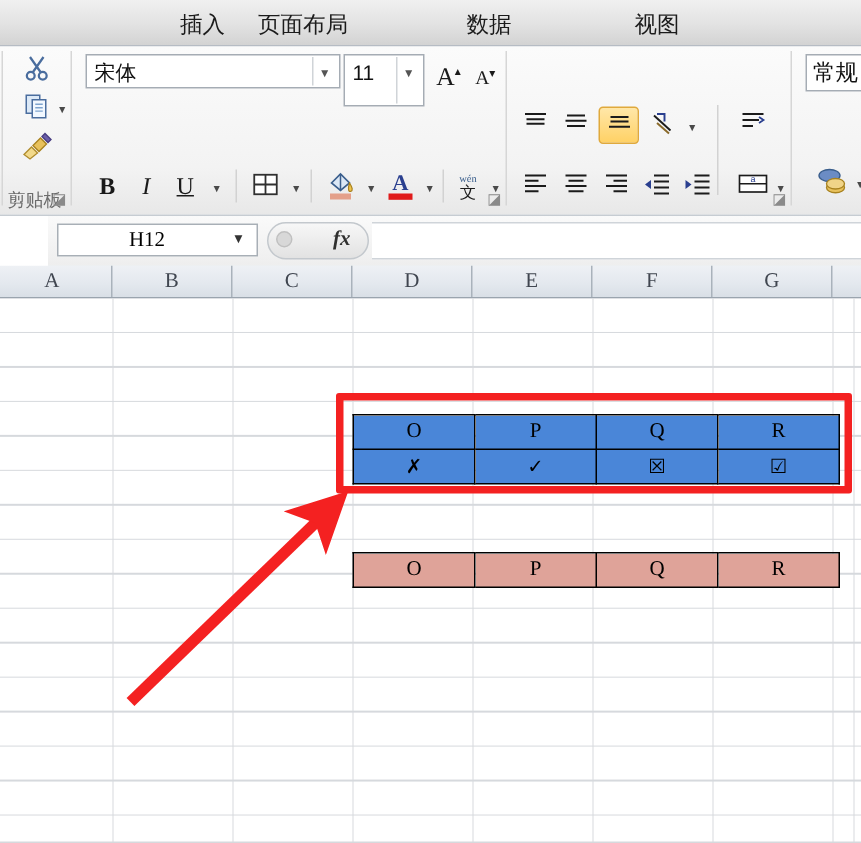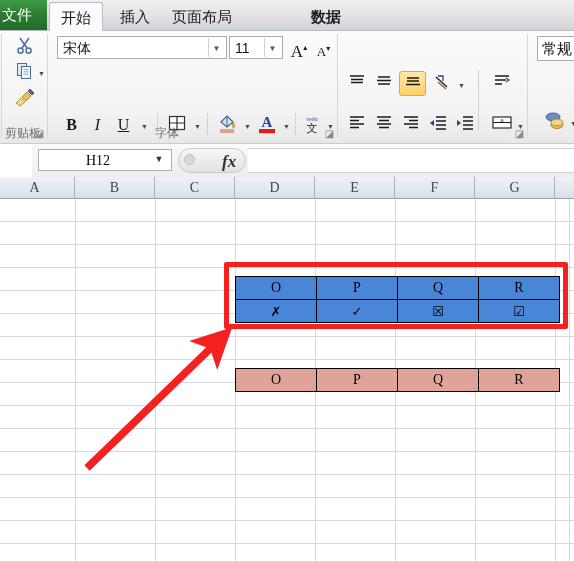--- a/index.html
+++ b/index.html
@@ -192,21 +192,21 @@
     border-radius: 50%;
     background: #d8d8d8;
     border: 1px solid #c0c0c0;
     box-sizing: border-box;
   }
   .fx-label {
     position: absolute;
     left: 190px; top: 8px;
     font-family: "Liberation Serif", serif;
     font-style: italic;
-    font-size: 17px;
+    font-size: 14px;
     color: #30302f;
     font-weight: bold;
   }
   .fbar-input {
     position: absolute;
     left: 216px; top: 4px;
     width: 356px; height: 25px;
     background: #ffffff;
     border: 1px solid #cfd4d9;
     border-left: none;
@@ -290,25 +290,24 @@
     position: absolute;
     pointer-events: none;
   }
 </style>
 </head>
 <body>
 
 <div id="app">
 
   <div class="tabbar">
-    <div class="file-btn">文件</div>
-    <div class="tab active" style="left:49px; width:54px;">开始</div>
     <div class="tab" style="left:163px; width:78px;">页面布局</div>
     <div class="tab" style="left:107px; width:56px;">插入</div>
-    <div class="tab" style="left:299px; width:54px;font-weight:bold;">数据</div>
+    <div class="tab" style="left:299px; width:54px;">数据</div>
+    <div class="tab" style="left:411px; width:54px;">视图</div>
   </div>
 
   <div class="ribbon">
 
     <div class="grp-sep" style="left:1px;"></div>
     <div class="grp-sep" style="left:47px;"></div>
     <div class="grp-sep" style="left:337px;"></div>
     <div class="grp-sep" style="left:527px;"></div>
 
     <div class="tbtn" style="left:14px; top:4px; width:22px; height:22px;">
@@ -334,21 +333,21 @@
       </svg>
     </div>
     <div class="grp-label" style="left:0px; width:46px;">剪贴板</div>
     <div class="dlg-launch" style="left:34px;">◪</div>
 
     <div class="combo" style="left:57px; top:5px; width:170px; height:23px;">
       <span>宋体</span>
       <span class="cb-divider"></span>
       <span class="cb-arrow">▼</span>
     </div>
-    <div class="combo" style="left:229px; top:5px; width:54px; height:23px;">
+    <div class="combo" style="left:229px; top:5px; width:54px; height:35px;">
       <span>11</span>
       <span class="cb-divider"></span>
       <span class="cb-arrow">▼</span>
     </div>
     <div class="tbtn" style="left:288px; top:6px; width:22px; height:21px; font-family:'Liberation Serif',serif; font-size:17px; line-height:21px;">
       <span>A</span><span style="font-size:8px; vertical-align:super;">▴</span>
     </div>
     <div class="tbtn" style="left:313px; top:8px; width:21px; height:19px; font-family:'Liberation Serif',serif; font-size:13px; line-height:19px;">
       <span>A</span><span style="font-size:8px; vertical-align:super;">▾</span>
     </div>
@@ -388,21 +387,20 @@
     <div style="position:absolute; left:295px; top:82px; width:1px; height:22px; background:#d2d2d2;"></div>
 
     <div class="tbtn" style="left:301px; top:82px; width:22px; height:22px;">
       <svg width="20" height="21" viewBox="0 0 20 21">
         <text x="10" y="8" font-family="Liberation Serif, serif" font-size="7" fill="#3a5e8c" text-anchor="middle">wén</text>
         <text x="10" y="19" font-family="DejaVu Sans, sans-serif" font-size="11" fill="#1b1b1b" text-anchor="middle">文</text>
       </svg>
     </div>
     <div class="mini-arrow" style="left:327px; top:91px;">▼</div>
 
-    <div class="grp-label" style="left:57px; width:220px;">字体</div>
     <div class="dlg-launch" style="left:324px;">◪</div>
 
     <div class="tbtn" style="left:345px; top:42px; width:23px; height:21px;">
       <svg width="20" height="18" viewBox="0 0 20 18">
         <path d="M3,3 H17 M4,6.5 H16 M4,9.5 H16" stroke="#1b1b1b" stroke-width="1.4"></path>
       </svg>
     </div>
     <div class="tbtn" style="left:372px; top:42px; width:23px; height:21px;">
       <svg width="20" height="18" viewBox="0 0 20 18">
         <path d="M4,4 H16 M3,7.5 H17 M4,11 H16" stroke="#1b1b1b" stroke-width="1.4"></path>

